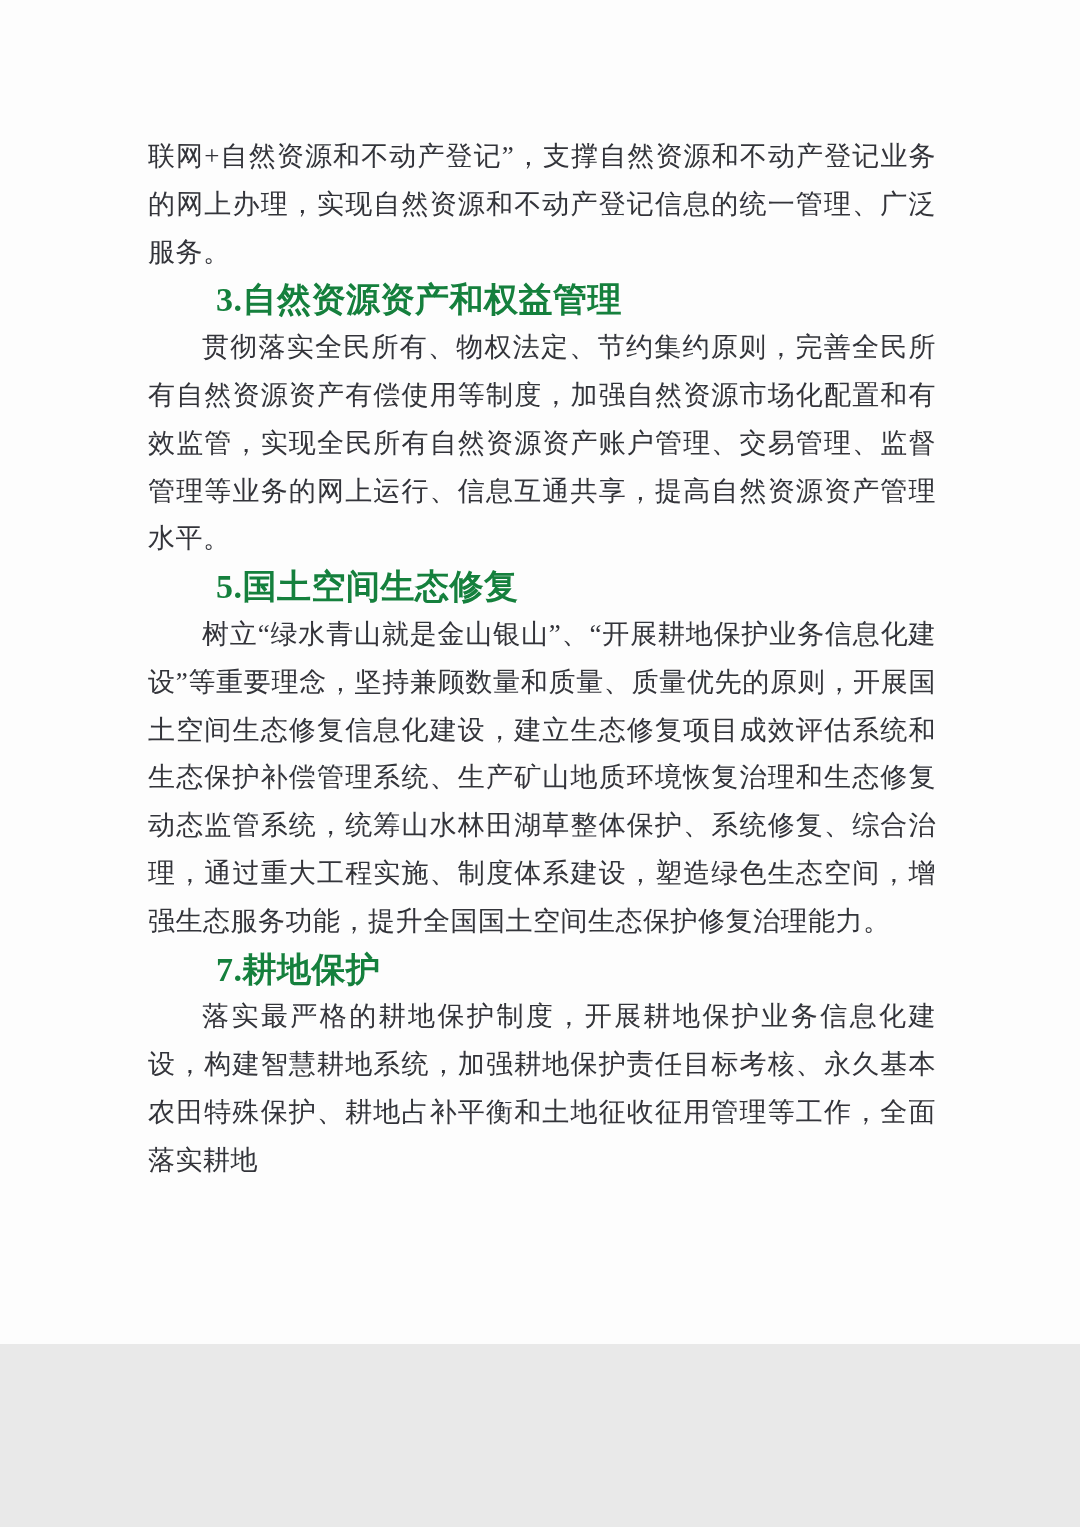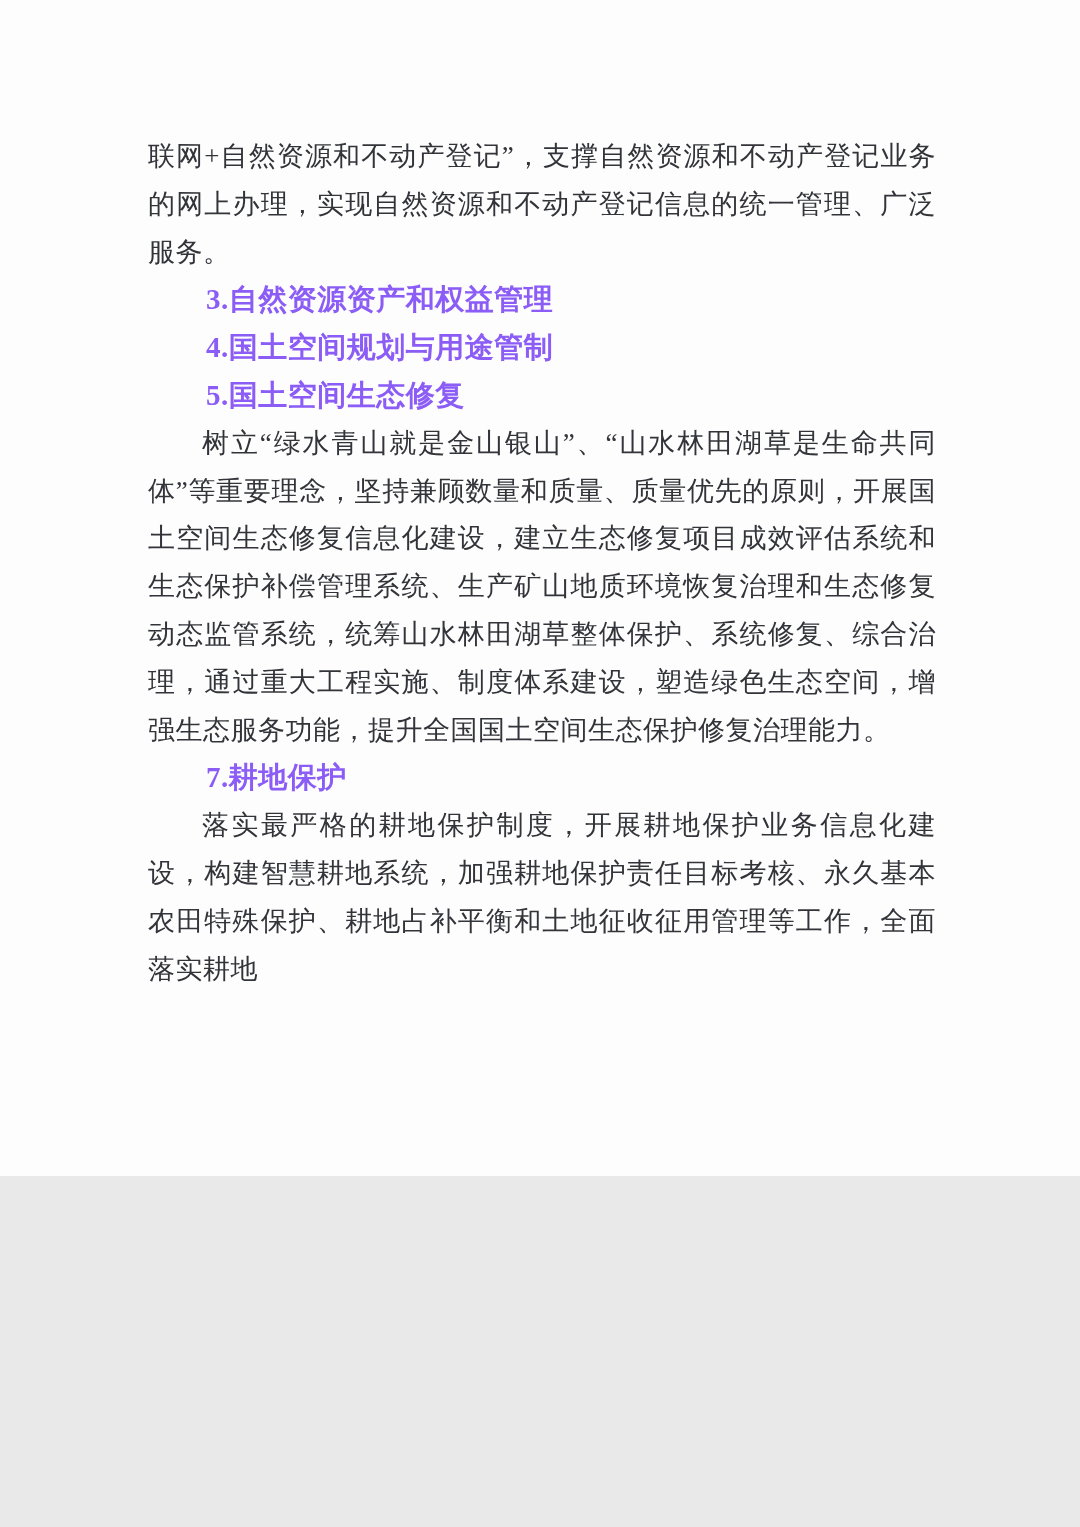--- a/index.html
+++ b/index.html
@@ -3,21 +3,21 @@
 <meta charset="utf-8">
 <style>
   html, body {
     margin: 0;
     padding: 0;
     background: #e9e9e9;
   }
   .page {
     position: relative;
     width: 1080px;
-    height: 1176px;
+    height: 1344px;
     margin: 0 auto;
     background: #fdfdfd;
     box-sizing: border-box;
     padding: 133px 144px 0 148px;
     font-family: "Liberation Serif", "DejaVu Serif", serif;
     color: #33343a;
     font-size: 27px;
     line-height: 47.8px;
     overflow: hidden;
   }
@@ -26,50 +26,50 @@
     text-align: justify;
     text-justify: inter-ideograph;
     text-indent: 2em;
     letter-spacing: 0.5px;
   }
   .para.continuation {
     text-indent: 0;
   }
   .heading {
     margin: 0;
-    font-size: 29px;
+    font-size: 34px;
     font-weight: bold;
     line-height: 47.8px;
     text-indent: 2em;
     letter-spacing: 0.5px;
-    color: #8b5cf6;
+    color: #15803d;
   }
   .page-footer {
     position: absolute;
     left: 0;
     right: 0;
     top: 1390px;
     text-align: center;
     font-size: 22px;
     line-height: 30px;
     color: #3a3b41;
   }
 </style>
 </head>
 <body>
 
 <div class="page">
 
   <p class="para continuation">联网+自然资源和不动产登记”，支撑自然资源和不动产登记业务的网上办理，实现自然资源和不动产登记信息的统一管理、广泛服务。</p>
 
   <h2 class="heading">3.自然资源资产和权益管理</h2>
+  <p class="para">贯彻落实全民所有、物权法定、节约集约原则，完善全民所有自然资源资产有偿使用等制度，加强自然资源市场化配置和有效监管，实现全民所有自然资源资产账户管理、交易管理、监督管理等业务的网上运行、信息互通共享，提高自然资源资产管理水平。</p>
 
-  <h2 class="heading">4.国土空间规划与用途管制</h2>
 
   <h2 class="heading">5.国土空间生态修复</h2>
-  <p class="para">树立“绿水青山就是金山银山”、“山水林田湖草是生命共同体”等重要理念，坚持兼顾数量和质量、质量优先的原则，开展国土空间生态修复信息化建设，建立生态修复项目成效评估系统和生态保护补偿管理系统、生产矿山地质环境恢复治理和生态修复动态监管系统，统筹山水林田湖草整体保护、系统修复、综合治理，通过重大工程实施、制度体系建设，塑造绿色生态空间，增强生态服务功能，提升全国国土空间生态保护修复治理能力。</p>
+  <p class="para">树立“绿水青山就是金山银山”、“开展耕地保护业务信息化建设”等重要理念，坚持兼顾数量和质量、质量优先的原则，开展国土空间生态修复信息化建设，建立生态修复项目成效评估系统和生态保护补偿管理系统、生产矿山地质环境恢复治理和生态修复动态监管系统，统筹山水林田湖草整体保护、系统修复、综合治理，通过重大工程实施、制度体系建设，塑造绿色生态空间，增强生态服务功能，提升全国国土空间生态保护修复治理能力。</p>
 
   <h2 class="heading">7.耕地保护</h2>
   <p class="para">落实最严格的耕地保护制度，开展耕地保护业务信息化建设，构建智慧耕地系统，加强耕地保护责任目标考核、永久基本农田特殊保护、耕地占补平衡和土地征收征用管理等工作，全面落实耕地</p>
 
   <div class="page-footer">9</div>
 
 </div>
 
 </body></html>

